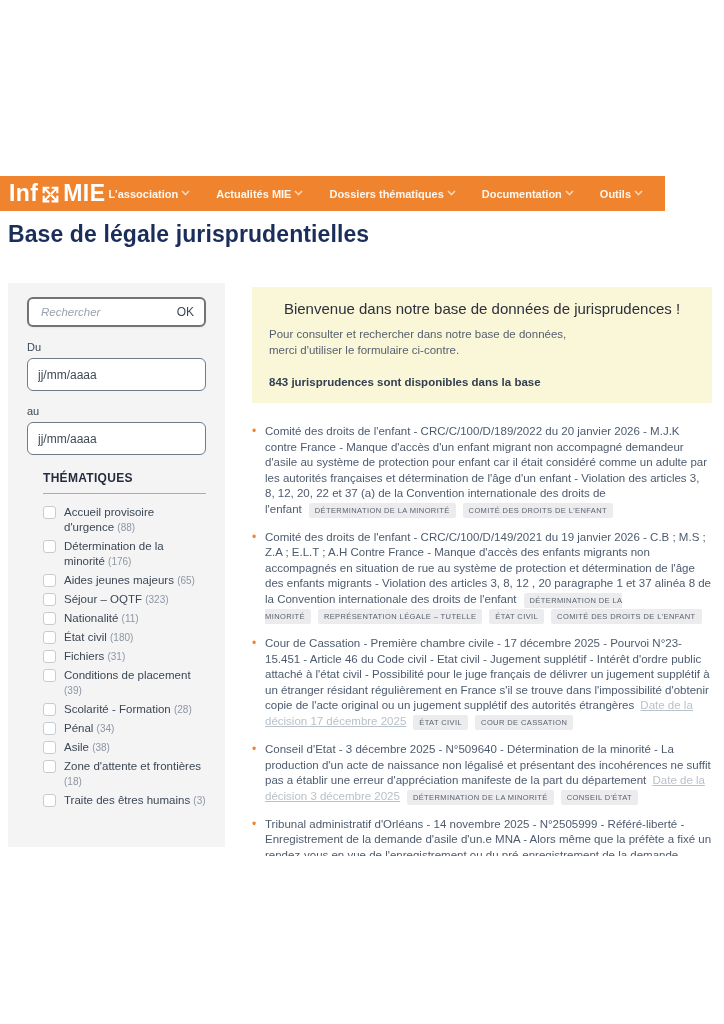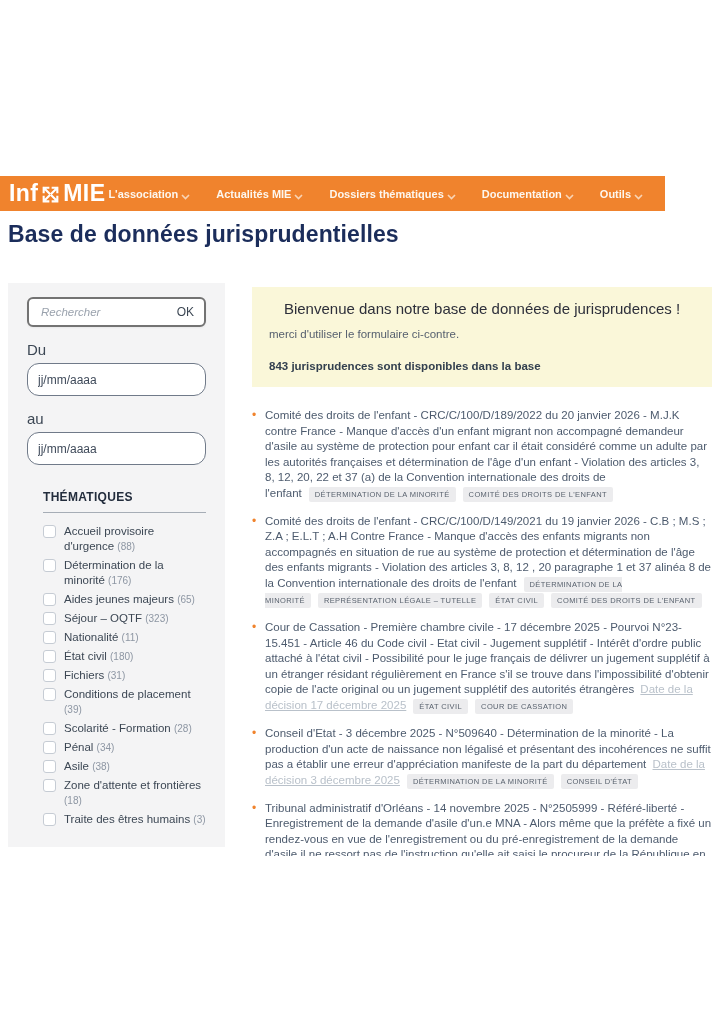--- a/index.html
+++ b/index.html
@@ -5,35 +5,35 @@
   html,body{margin:0;padding:0;}
   body{width:724px;height:1024px;background:#ffffff;font-family:"Liberation Sans",sans-serif;}
   #page{position:relative;width:724px;height:1024px;background:#fff;overflow:hidden;}
   #clip{position:absolute;top:0;left:0;width:724px;height:856px;overflow:hidden;background:#fff;}
 
   
   .topbar{position:absolute;top:176px;left:0;width:665px;height:35px;background:#f0832d;display:flex;align-items:center;}
   .logo{display:flex;align-items:center;margin-left:9px;color:#fff;font-weight:bold;font-size:23px;letter-spacing:.4px;line-height:1;cursor:pointer;}
   .logo-icon{display:inline-flex;margin:0 1px;position:relative;top:1px;}
   .nav{display:flex;align-items:center;margin-left:auto;margin-right:22px;gap:26px;}
-  .nav-item{display:flex;align-items:flex-end;gap:3px;color:#fdf7ef;font-size:11px;font-weight:bold;cursor:pointer;white-space:nowrap;text-decoration:none;}
+  .nav-item{display:flex;align-items:flex-start;gap:3px;color:#fdf7ef;font-size:11px;font-weight:bold;cursor:pointer;white-space:nowrap;text-decoration:none;}
   .chev{display:inline-flex;opacity:.7;margin-top:2px;}
 
   h1{position:absolute;top:221px;left:8px;margin:0;font-size:23px;color:#1b2d5b;font-weight:bold;letter-spacing:.1px;}
 
   
   .sidebar{position:absolute;top:283px;left:8px;width:217px;height:564px;background:#f4f4f5;box-sizing:border-box;padding:14px 19px;overflow:hidden;}
   .searchbox{display:flex;align-items:center;background:#fff;border:2px solid #737373;border-radius:6px;height:30px;box-sizing:border-box;padding:0 10px;box-shadow:0 1px 2px rgba(0,0,0,.05);}
   .searchbox input{flex:1;border:none;outline:none;font-family:inherit;font-size:11.5px;font-style:italic;color:#6f7884;background:transparent;min-width:0;}
   .searchbox input::placeholder{color:#9aa2ad;opacity:1;}
   .search-ok{font-size:12px;font-weight:normal;color:#3c4754;cursor:pointer;background:none;border:none;font-family:inherit;padding:0 0 0 6px;}
-  .date-label{font-size:15px;color:#3c4754;margin:14px 0 5px 0;}
-  .date-input{display:block;width:100%;box-sizing:border-box;height:33px;border:1px solid #707a89;border-radius:12px;background:#fff;font-family:inherit;font-size:12px;color:#3f4a5a;padding:0 10px;outline:none;}
+  .date-label{font-size:11px;color:#3c4754;margin:14px 0 5px 0;}
+  .date-input{display:block;width:100%;box-sizing:border-box;height:33px;border:1px solid #707a89;border-radius:6px;background:#fff;font-family:inherit;font-size:12px;color:#3f4a5a;padding:0 10px;outline:none;}
   .date-input::placeholder{color:#3f4a5a;opacity:1;}
-  .them{margin-left:16px;margin-top:25px;}
+  .them{margin-left:16px;margin-top:16px;}
   .them-title{font-size:12px;font-weight:bold;color:#232d3d;letter-spacing:.3px;padding-bottom:8px;border-bottom:1px solid #a6adb6;margin-bottom:11px;}
   .them-item{display:flex;align-items:flex-start;margin-bottom:4px;font-size:11.5px;line-height:15px;color:#3c4754;cursor:pointer;}
   .cbx{flex:0 0 13px;width:13px;height:13px;background:#fff;border:1px solid #c6ccd4;border-radius:3px;margin-right:8px;margin-top:1px;box-sizing:border-box;}
   .them-count{color:#8d96a3;font-size:10px;}
 
   
   .main{position:absolute;top:287px;left:252px;width:460px;}
   .welcome{background:#faf7d9;box-sizing:border-box;padding:13px 17px 15px;margin-bottom:21px;}
   .welcome-title{font-size:15px;font-weight:normal;color:#2d2f3a;margin:0 0 9px 0;text-align:center;}
   .welcome-line{font-size:11.5px;color:#555f6e;line-height:16px;margin:0;}
@@ -101,21 +101,21 @@
             <span>Outils</span>
             <span class="chev">
               <svg width="9" height="6" viewBox="0 0 9 6" fill="none">
                 <path d="M1 1l3.5 3.5L8 1" stroke="currentColor" stroke-width="1.6"></path>
               </svg>
             </span>
           </a>
         </nav>
     </header>
 
-    <h1>Base de données jurisprudentielles</h1>
+    <h1>Base de légale jurisprudentielles</h1>
 
     <aside class="sidebar">
       <div class="searchbox">
         <input type="text" placeholder="Rechercher" style="">
         <button class="search-ok">OK</button>
       </div>
       <div class="date-label">Du</div>
       <input type="text" class="date-input" placeholder="jj/mm/aaaa" style="">
       <div class="date-label">au</div>
       <input type="text" class="date-input" placeholder="jj/mm/aaaa" style="">
@@ -174,20 +174,21 @@
               <span class="cbx"></span>
               <span>Traite des êtres humains <span class="them-count">(3)</span></span>
             </div>
           </div>
       </div>
     </aside>
 
     <main class="main">
       <section class="welcome">
         <h2 class="welcome-title">Bienvenue dans notre base de données de jurisprudences !</h2>
+        <p class="welcome-line">Pour consulter et rechercher dans notre base de données,</p>
         <p class="welcome-line">merci d'utiliser le formulaire ci-contre.</p>
         <p class="welcome-count">843 jurisprudences sont disponibles dans la base</p>
       </section>
       <ul class="results" id="resultsList">
           <li class="item"><span class="bullet">•</span><span class="result-text">Comité des droits de l'enfant - CRC/C/100/D/189/2022 du 20 janvier 2026 - M.J.K contre France - Manque d'accès d'un enfant migrant non accompagné demandeur d'asile au système de protection pour enfant car il était considéré comme un adulte par les autorités françaises et détermination de l'âge d'un enfant - Violation des articles 3, 8, 12, 20, 22 et 37 (a) de la Convention internationale des droits de l'enfant</span><span class="tag">DÉTERMINATION DE LA MINORITÉ</span><span class="tag">COMITÉ DES DROITS DE L'ENFANT</span></li>
           <li class="item"><span class="bullet">•</span><span class="result-text">Comité des droits de l'enfant - CRC/C/100/D/149/2021 du 19 janvier 2026 - C.B ; M.S ; Z.A ; E.L.T ; A.H Contre France - Manque d'accès des enfants migrants non accompagnés en situation de rue au système de protection et détermination de l'âge des enfants migrants - Violation des articles 3, 8, 12 , 20 paragraphe 1 et 37 alinéa 8 de la Convention internationale des droits de l'enfant</span><span class="tag">DÉTERMINATION DE LA MINORITÉ</span><span class="tag">REPRÉSENTATION LÉGALE – TUTELLE</span><span class="tag">ÉTAT CIVIL</span><span class="tag">COMITÉ DES DROITS DE L'ENFANT</span></li>
           <li class="item"><span class="bullet">•</span><span class="result-text">Cour de Cassation - Première chambre civile - 17 décembre 2025 - Pourvoi N°23-15.451 - Article 46 du Code civil - Etat civil - Jugement supplétif - Intérêt d'ordre public attaché à l'état civil - Possibilité pour le juge français de délivrer un jugement supplétif à un étranger résidant régulièrement en France s'il se trouve dans l'impossibilité d'obtenir copie de l'acte original ou un jugement supplétif des autorités étrangères</span> <a class="date-link">Date de la décision 17 décembre 2025</a><span class="tag">ÉTAT CIVIL</span><span class="tag">COUR DE CASSATION</span></li>
           <li class="item"><span class="bullet">•</span><span class="result-text">Conseil d'Etat - 3 décembre 2025 - N°509640 - Détermination de la minorité - La production d'un acte de naissance non légalisé et présentant des incohérences ne suffit pas a établir une erreur d'appréciation manifeste de la part du département</span> <a class="date-link">Date de la décision 3 décembre 2025</a><span class="tag">DÉTERMINATION DE LA MINORITÉ</span><span class="tag">CONSEIL D'ÉTAT</span></li>
           <li class="item"><span class="bullet">•</span><span class="result-text">Tribunal administratif d'Orléans - 14 novembre 2025 - N°2505999 - Référé-liberté - Enregistrement de la demande d'asile d'un.e MNA - Alors même que la préfète a fixé un rendez-vous en vue de l'enregistrement ou du pré-enregistrement de la demande d'asile il ne ressort pas de l'instruction qu'elle ait saisi le procureur de la République en vue de la désignation d'un administrateur ad hoc - Le refus d'enregistrement constitue une atteinte grave</span></li>
         </ul>

